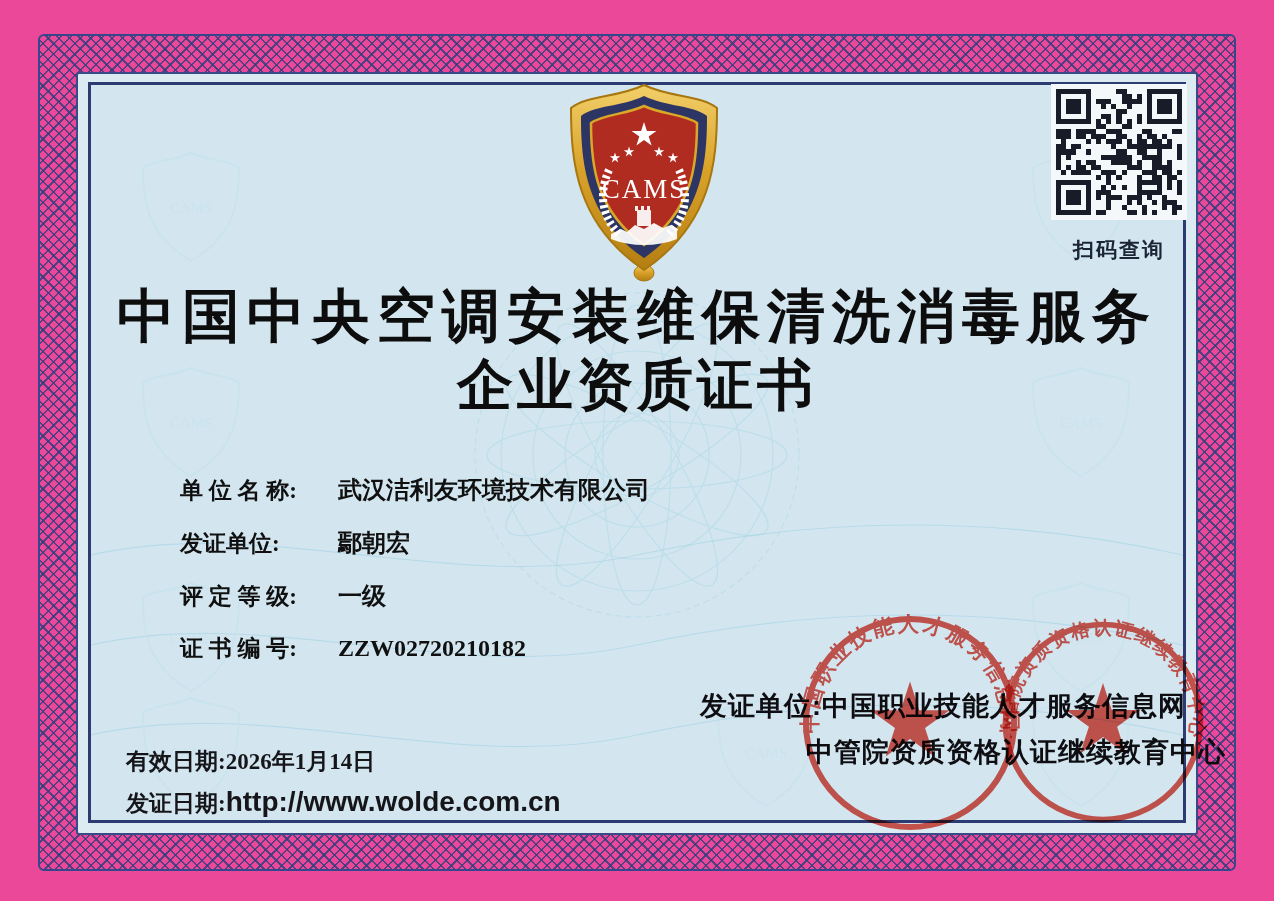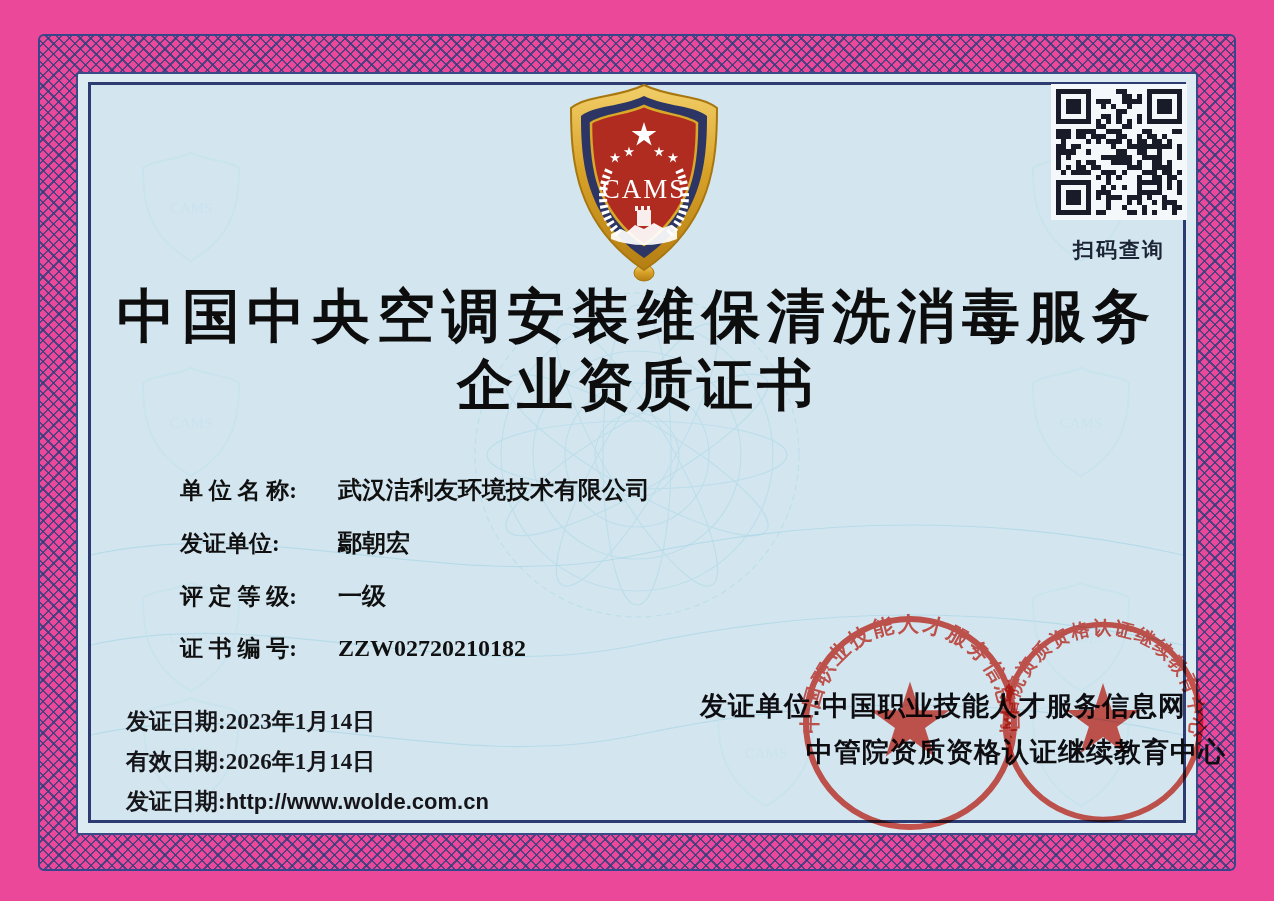--- a/index.html
+++ b/index.html
@@ -25,21 +25,21 @@
   .qr-wrap svg{display:block;width:136px;height:136px;background:#f4f8fa;}
   .qr-caption{margin-top:16px;text-align:center;font-size:21px;font-weight:700;color:#1c2535;
               font-family:"Liberation Sans","DejaVu Sans",sans-serif;letter-spacing:2px;}
   .badge{position:absolute;left:549px;top:82px;width:190px;height:200px;}
   .fields{position:absolute;left:180px;top:470px;}
   .f-row{position:absolute;left:0;white-space:nowrap;color:#101010;font-weight:700;}
   .f-label{display:inline-block;min-width:158px;font-size:23px;}
   .f-value{font-size:24px;}
   .fl{position:absolute;left:126px;white-space:nowrap;color:#15151a;font-weight:700;font-size:23px;}
   .fl .v{font-family:"Liberation Serif","DejaVu Serif",serif;}
-  .fl .url{font-family:"Liberation Sans","DejaVu Sans",sans-serif;font-size:22px;font-weight:700;}
+  .fl .url{font-family:"Liberation Sans","DejaVu Sans",sans-serif;font-size:28px;font-weight:700;}
   .fr{position:absolute;white-space:nowrap;color:#0e0e12;font-weight:900;font-size:27px;
       font-family:"Liberation Sans","DejaVu Sans",sans-serif;letter-spacing:1px;}
   .stamp{position:absolute;mix-blend-mode:multiply;opacity:.84;}
   .stamp text{font-weight:700;font-family:"Liberation Sans","DejaVu Sans",sans-serif;}
 </style>
 </head>
 <body>
 
 <div class="cert">
 
@@ -352,23 +352,20 @@
       <span class="f-label">发证单位:</span><span class="f-value">鄢朝宏</span>
     </div>
     <div class="f-row" style="top:110px">
       <span class="f-label">评 定 等 级:</span><span class="f-value">一级</span>
     </div>
     <div class="f-row" style="top:163px">
       <span class="f-label">证 书 编 号:</span><span class="f-value">ZZW02720210182</span>
     </div>
   </div>
 
-  <div class="fl" style="top:706px">
-    <span>发证日期:</span><span class="v">2023年1月14日</span>
-  </div>
   <div class="fl" style="top:746px">
     <span>有效日期:</span><span class="v">2026年1月14日</span>
   </div>
   <div class="fl" style="top:786px">
     <span>发证日期:</span><span class="url">http://www.wolde.com.cn</span>
   </div>
 
   <div class="fr" style="left:700px;top:688px">
     <span>发证单位:</span><span>中国职业技能人才服务信息网</span>
   </div>

